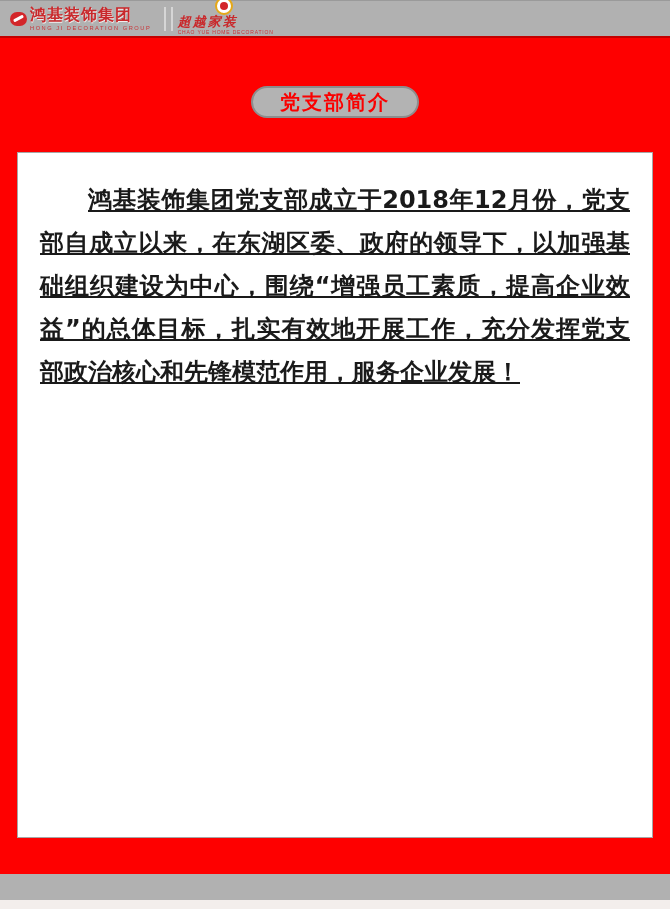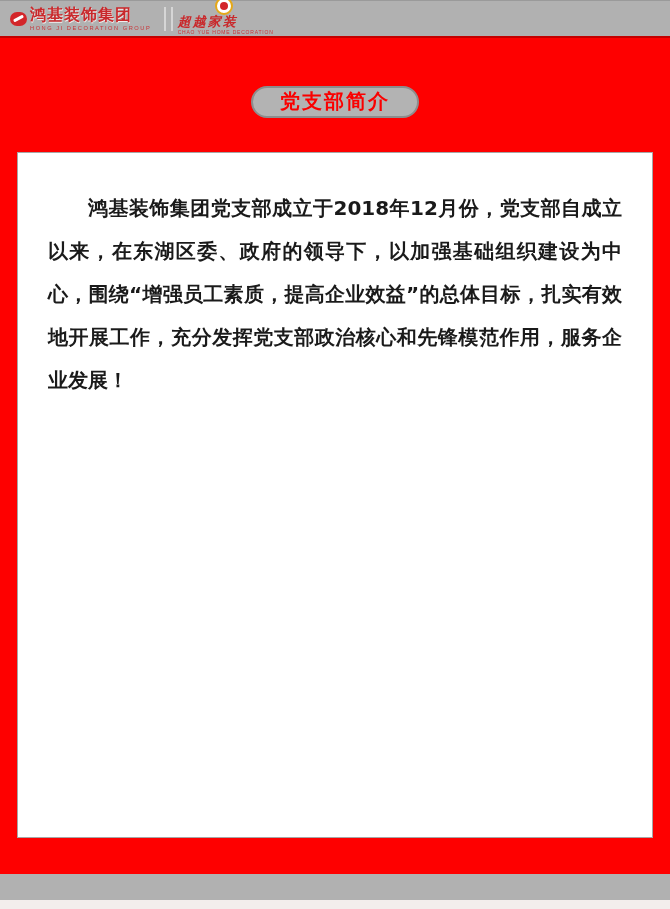--- a/index.html
+++ b/index.html
@@ -84,46 +84,47 @@
     box-sizing:border-box;
   }
   .title-badge{
     position:absolute;
     left:50%;transform:translateX(-50%);
     top:48px;
     min-width:168px;height:32px;
     background:#b3b3b3;
     border:2px solid #8d8d8d;
     border-radius:18px;
-    display:flex;align-items:flex-start;justify-content:center;
+    display:flex;align-items:center;justify-content:center;
     box-sizing:border-box;
     padding:0 20px;
   }
   .title-badge span{
     color:#fb0000;font-weight:bold;font-size:20px;
     letter-spacing:2px;white-space:nowrap;
   }
   .content-box{
     position:absolute;
     left:17px;top:114px;
     width:636px;height:686px;
     background:#ffffff;
     border:1px solid #a6a6a6;
     box-sizing:border-box;
   }
   .content-box p{
-    margin:16px;
+    margin:8px;
     padding:18px 14px 0 14px;
     color:#1a1a1a;
     font-weight:bold;
-    font-size:20px;
+    font-size:24px;
     line-height:43px;
     text-align:justify;
     text-indent:2em;
     font-family:"DejaVu Sans","Liberation Sans",sans-serif;
+    text-decoration:underline;
   }
   
   .footer-gray{
     position:absolute;top:874px;left:0;
     width:670px;height:26px;background:#b1b1b1;
   }
   .footer-light{
     position:absolute;top:900px;left:0;
     width:670px;height:9px;background:#f3eeec;
   }

